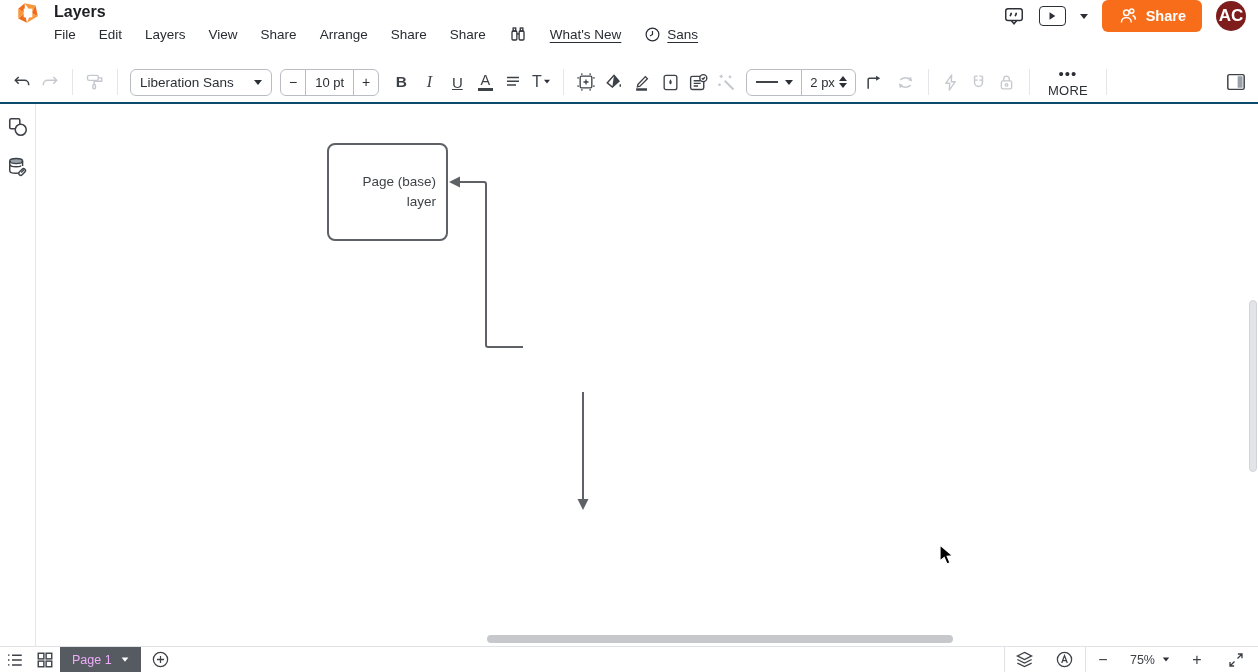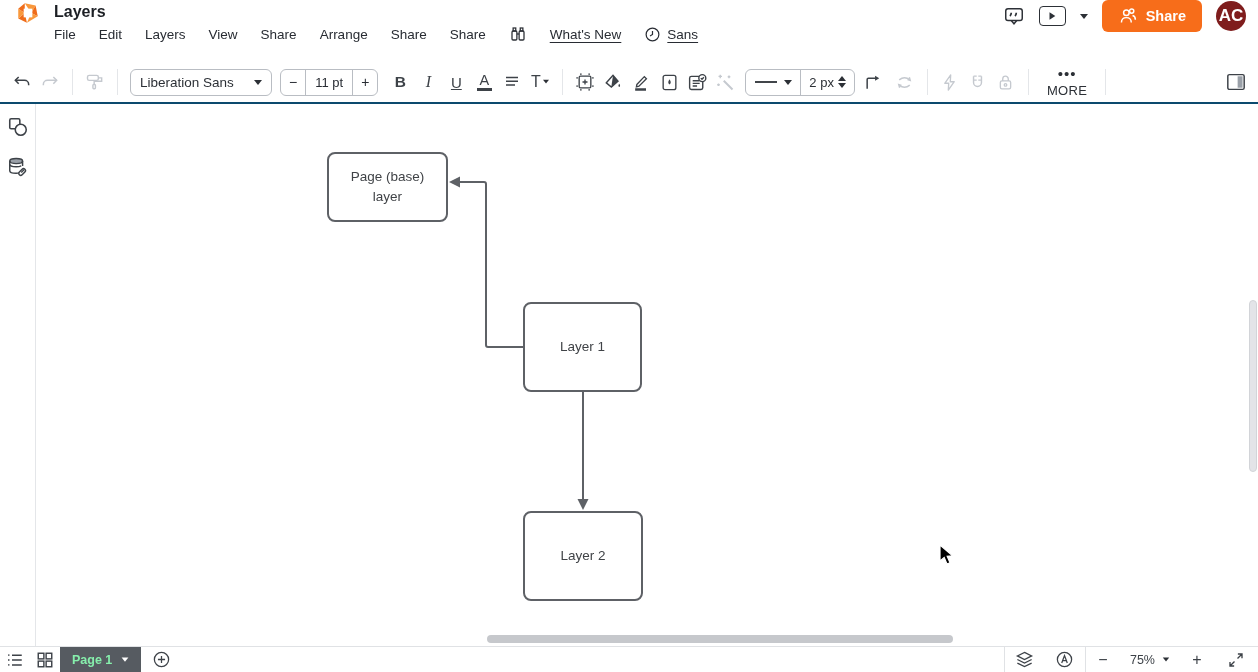--- a/index.html
+++ b/index.html
@@ -64,35 +64,35 @@
 
   
   .main { flex:1; display:flex; min-height:0; }
   .sidebar { width:36px; border-right:1px solid #e4e6e9; display:flex; flex-direction:column;
              align-items:center; padding-top:10px; gap:14px; color:#3d4248; }
   .side-btn { width:26px; height:26px; display:flex; align-items:center; justify-content:center; cursor:pointer; }
   .canvas { position:relative; flex:1; background:#fff; overflow:hidden; }
   .shape { position:absolute; background:#fff; border:2px solid #5e6166; border-radius:8px;
            display:flex; align-items:center; justify-content:center; text-align:center;
            font-size:13.5px; color:#404347; line-height:1.45; padding:4px 10px; cursor:move; }
-  #shape-base { left:291px; top:48px;  width:121px; height:70px; }
+  #shape-base { left:291px; top:39px;  width:121px; height:98px;text-align:right; }
   #shape-l1   { left:487px; top:198px; width:119px; height:90px; }
   #shape-l2   { left:487px; top:407px; width:120px; height:90px; }
   .connector-layer { position:absolute; inset:0; pointer-events:none; }
   .hscrollbar { position:absolute; left:451px; top:531px; width:466px; height:8px;
                 background:#c6c8cc; border-radius:4px; }
   .vscrollbar { position:absolute; right:1px; top:196px; width:8px; height:172px;
                 background:#e3e4e8; border:1px solid #d2d4d8; border-radius:4px; }
   .cursor { position:absolute; left:902px; top:440px; }
 
   
   .statusbar { height:26px; border-top:1px solid #e0e2e5; display:flex; align-items:center; color:#3d4248; }
   .sb-left { display:flex; align-items:center; height:100%; }
   .sb-btn { width:30px; height:100%; display:flex; align-items:center; justify-content:center; cursor:pointer; }
-  .page-tab { height:100%; background:#565b61; color:#86efac; font-size:12.5px; font-weight:bold;
+  .page-tab { height:100%; background:#565b61; color:#f0abfc; font-size:12.5px; font-weight:normal;
               display:flex; align-items:center; gap:9px; padding:0 12px; cursor:pointer; }
   .page-tab .caret { border-top-color:#fff; transform:scale(.85); }
   .sb-right { margin-left:auto; display:flex; align-items:center; height:100%; }
   .sb-divider { width:1px; height:100%; background:#e0e2e5; }
   .zoom-val { font-size:12.5px; display:flex; align-items:center; gap:7px; padding:0 10px; cursor:pointer; }
   .zoom-val .caret { transform:scale(.8); }
   .zoom-sign { font-size:16px; width:34px; text-align:center; cursor:pointer; }
   svg { display:block; }
 </style>
 </head>
@@ -193,21 +193,21 @@
       </svg>
     </span>
     <span class="tb-divider"></span>
 
     <div class="tb-select font-select">
       <span>Liberation Sans</span>
       <span class="caret"></span>
     </div>
     <div class="size-group">
       <span class="seg">−</span>
-      <span class="seg val">11 pt</span>
+      <span class="seg val">10 pt</span>
       <span class="seg">+</span>
     </div>
 
     <span class="tb-btn tb-letter" style="margin-left:8px">B</span>
     <span class="tb-btn tb-letter italic-letter">I</span>
     <span class="tb-btn underline-letter">U</span>
     <span class="tb-btn">
       <span class="color-a">
         <span>A</span>
         <span class="color-bar"></span>
@@ -358,22 +358,20 @@
       <svg class="connector-layer" width="1222" height="542">
 
         <path d="M487 243 L452 243 Q450 243 450 241 L450 80 Q450 78 448 78 L424 78" fill="none" stroke="#5e6166" stroke-width="2"></path>
         <path d="M424 72.5 L413 78 L424 83.5 Z" fill="#5e6166"></path>
 
         <path d="M547 288 L547 395" fill="none" stroke="#5e6166" stroke-width="2"></path>
         <path d="M541.5 395 L547 406 L552.5 395 Z" fill="#5e6166"></path>
       </svg>
 
       <div class="shape" id="shape-base">Page (base) layer</div>
-      <div class="shape" id="shape-l1">Layer 1</div>
-      <div class="shape" id="shape-l2">Layer 2</div>
 
       <div class="hscrollbar"></div>
       <div class="vscrollbar"></div>
 
       <div class="cursor">
         <svg width="20" height="22" viewBox="0 0 20 22">
           <path d="M2 1 L2 17 L6.2 13.4 L9 20 L12 18.7 L9.2 12.3 L14.6 11.8 Z" fill="#000" stroke="#fff" stroke-width="1.2"></path>
         </svg>
       </div>
     </div>

